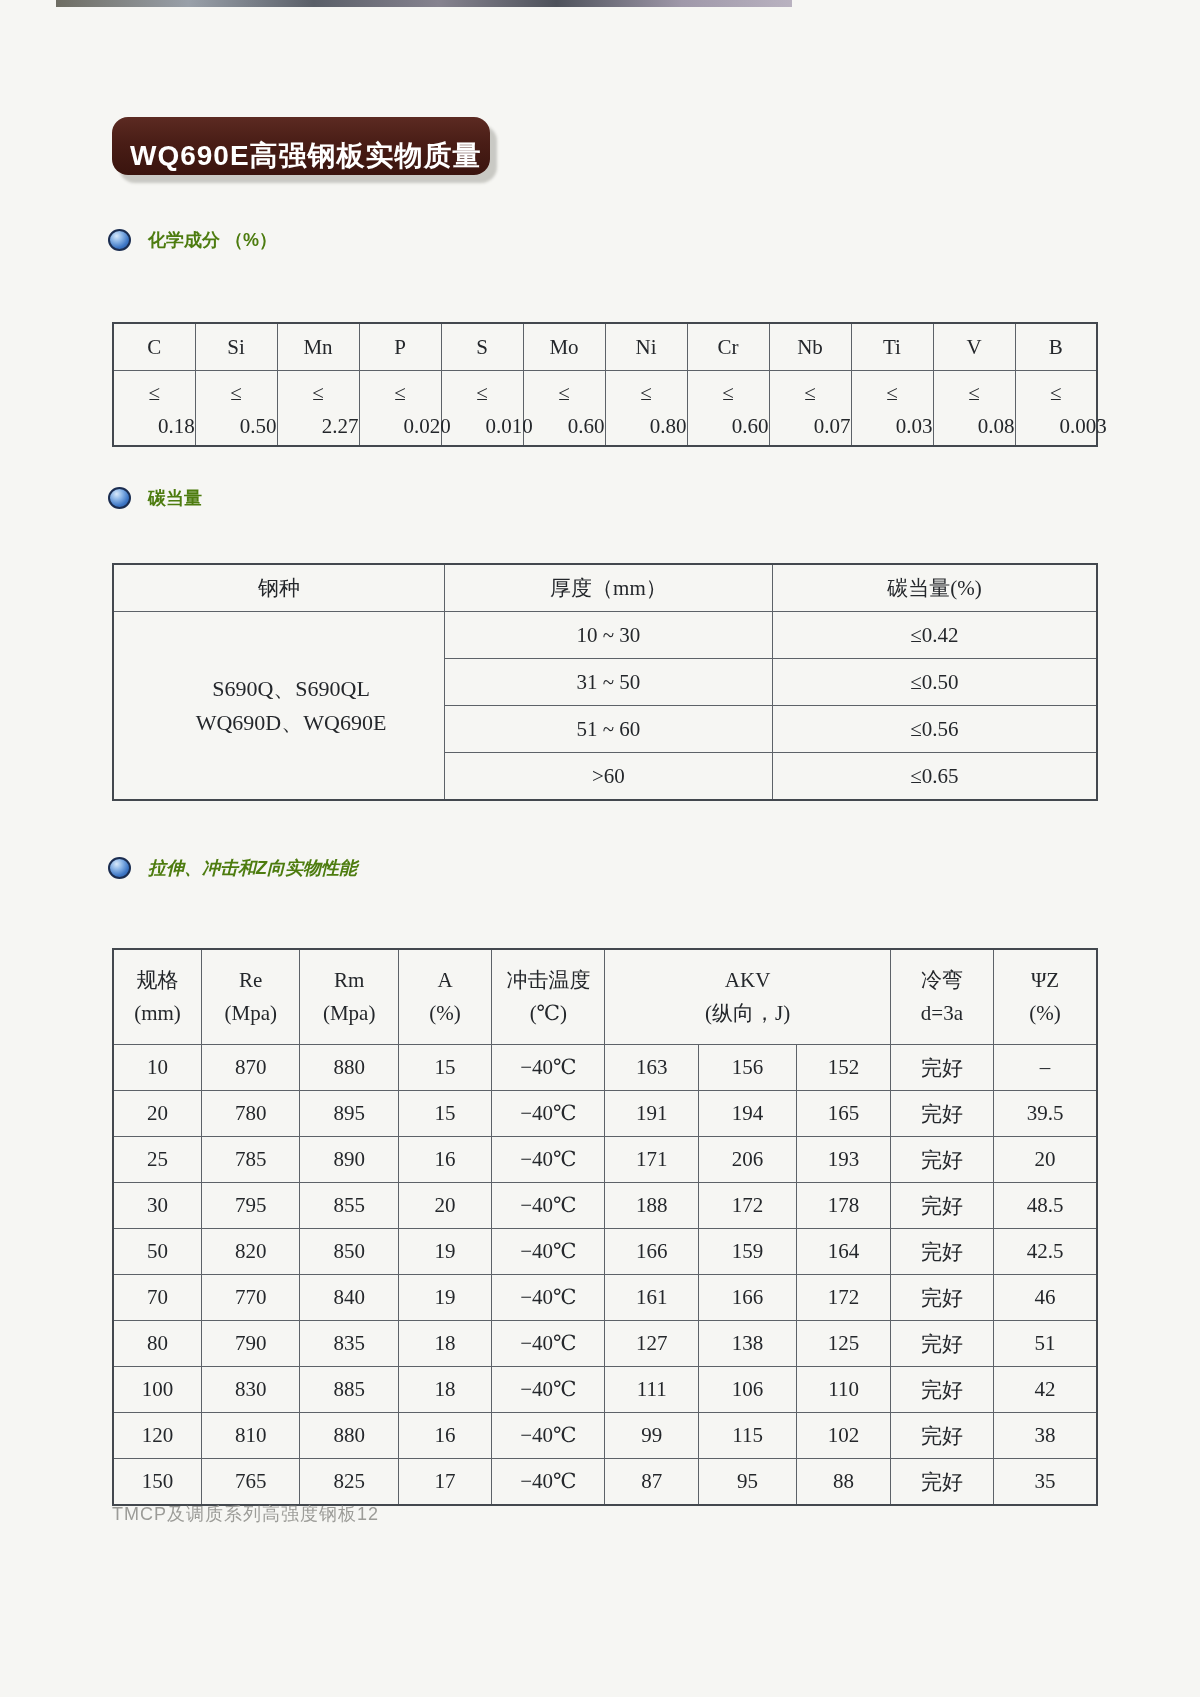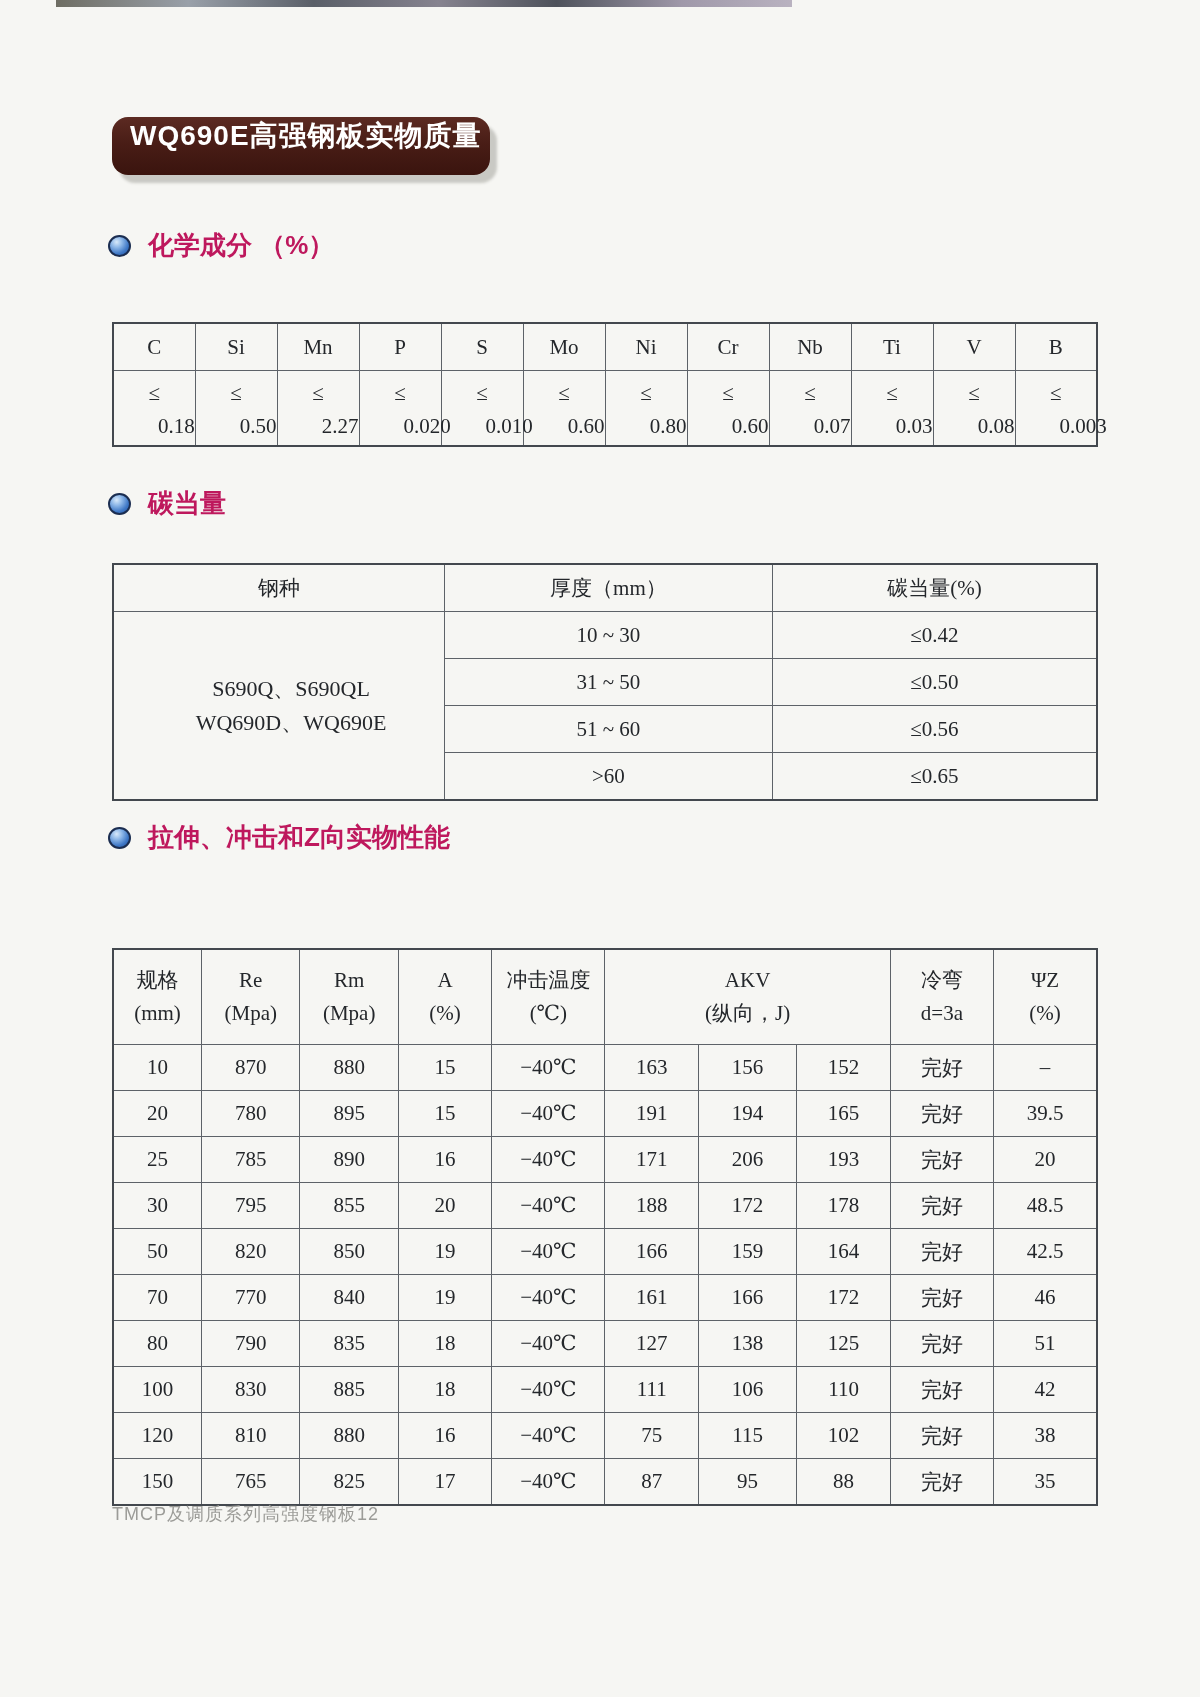--- a/index.html
+++ b/index.html
@@ -2,29 +2,29 @@
 <html><head>
 <meta charset="utf-8">
 <style>
   html,body{margin:0;padding:0;}
   .page{position:relative;width:1200px;height:1697px;background:#f6f6f3;
         font-family:"Liberation Serif","DejaVu Serif",serif;color:#23262a;overflow:hidden;}
   .top-strip{position:absolute;left:56px;top:0;width:736px;height:7px;
         background:linear-gradient(90deg,#6e6d63 0%,#99a0a9 18%,#5a5f68 35%,#86838f 52%,#4e525b 68%,#9f98a9 85%,#b9b2c0 100%);}
   .banner{position:absolute;left:112px;top:117px;width:378px;height:58px;box-sizing:border-box;
         background:linear-gradient(180deg,#5c2a22 0%,#491d16 45%,#3a140e 100%);
-        border-radius:16px;box-shadow:7px 8px 3px #c9c9c4;display:flex;align-items:flex-start;padding-left:18px;}
+        border-radius:16px;box-shadow:7px 8px 3px #c9c9c4;display:flex;align-items:flex-end;padding-left:18px;}
   .banner-text{color:#ffffff;font-family:"Liberation Sans","DejaVu Sans",sans-serif;
         font-weight:bold;font-size:28px;letter-spacing:1px;white-space:nowrap;}
   .section{position:absolute;left:108px;display:flex;align-items:center;gap:17px;}
   .ball{width:23px;height:22px;border-radius:50%;box-sizing:border-box;border:2px solid #1b2d50;
         background:radial-gradient(circle at 35% 28%,#d8e9fa 0%,#8fb8e8 30%,#3f78c6 65%,#1f4e9c 100%);
         flex:0 0 auto;}
   .section-title{font-family:"Liberation Sans","DejaVu Sans",sans-serif;font-weight:700;
-        font-size:26px;color:#be185d;white-space:nowrap;}
+        font-size:18px;color:#4d7c0f;white-space:nowrap;}
   table.tbl{position:absolute;left:112px;width:986px;border-collapse:collapse;table-layout:fixed;
         background:transparent;}
   table.tbl,table.tbl tr,table.tbl td,table.tbl th{font-family:"Liberation Serif","DejaVu Serif",serif;}
   .tbl{border:2px solid #43484e;}
   .tbl td,.tbl th{border:1px solid #5d6268;text-align:center;vertical-align:middle;
         font-size:21px;font-weight:normal;color:#24272b;padding:0;}
   
   .t-chem{top:322px;}
   .t-chem .hdr td{height:46px;}
   .t-chem .vals td{height:74px;}
@@ -160,21 +160,21 @@
         <td>51 ~ 60</td>
         <td>≤0.56</td>
       </tr>
       <tr>
         <td>&gt;60</td>
         <td>≤0.65</td>
       </tr>
     </tbody>
   </table>
 
-  <div class="section" style="top:820px;">
+  <div class="section" style="top:856px;font-style:italic;">
     <span class="ball"></span>
     <span class="section-title">拉伸、冲击和Z向实物性能</span>
   </div>
 
   <table class="tbl t-mech">
     <colgroup>
       <col style="width:9%">
         <col style="width:10%">
         <col style="width:10%">
         <col style="width:9.5%">
@@ -317,21 +317,21 @@
           <td>110</td>
           <td>完好</td>
           <td>42</td>
         </tr>
         <tr>
           <td>120</td>
           <td>810</td>
           <td>880</td>
           <td>16</td>
           <td>−40℃</td>
-          <td>75</td>
+          <td>99</td>
           <td>115</td>
           <td>102</td>
           <td>完好</td>
           <td>38</td>
         </tr>
         <tr>
           <td>150</td>
           <td>765</td>
           <td>825</td>
           <td>17</td>

